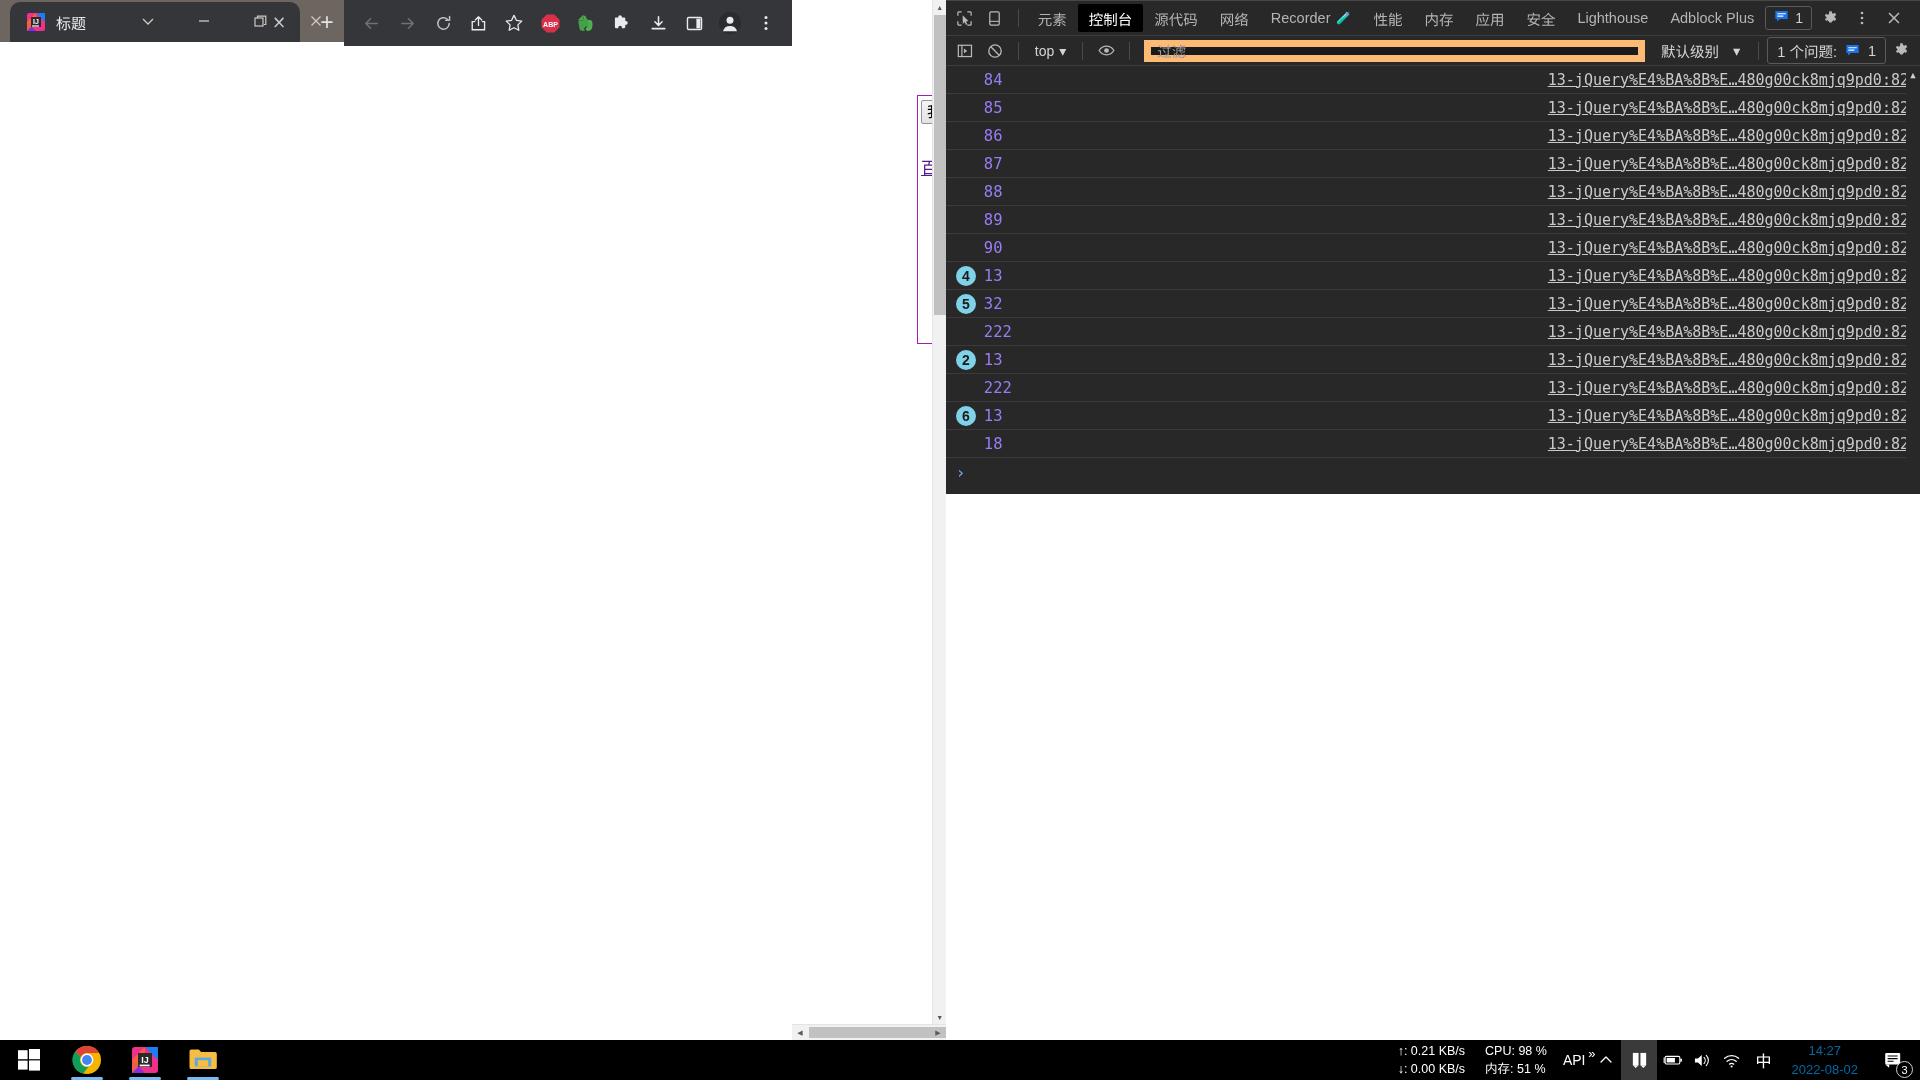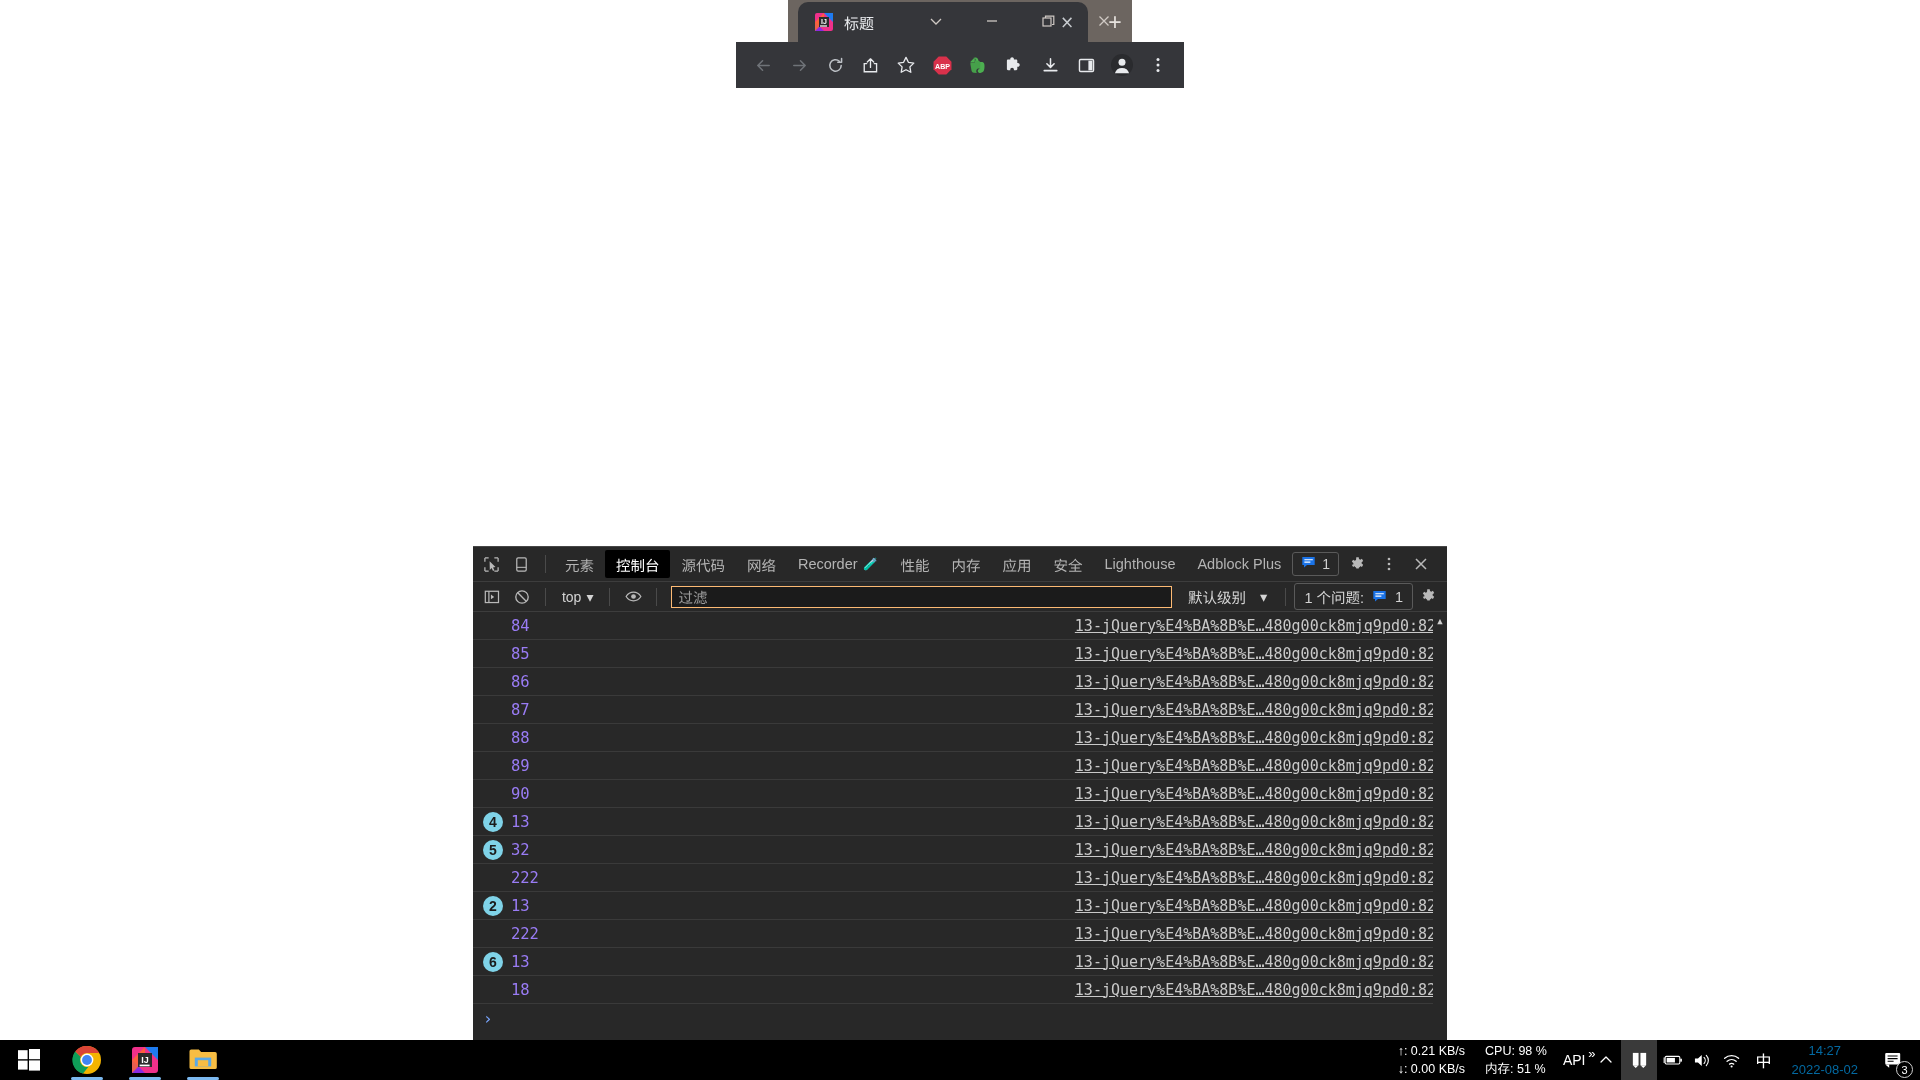--- a/index.html
+++ b/index.html
@@ -5,21 +5,21 @@
 <style>
   * { box-sizing: border-box; margin: 0; padding: 0; }
   html, body {
     width: 1920px; height: 1080px;
     overflow: hidden;
     font-family: "Liberation Sans", "DejaVu Sans", sans-serif;
     background: #ffffff;
   }
 
   
-  .browser-window { width: 1920px; height: 1040px; display: flex; flex-direction: column; align-items: center; }
+  .browser-window { width: 1920px; height: 1040px; display: flex; flex-direction: row; }
 
   .tabstrip {
     height: 42px; background: #6c6560; display: flex; align-items: flex-end;
     position: relative; flex: none;
   }
   .tab {
     height: 40px; width: 290px; background: #35363a;
     border-radius: 10px 10px 0 0; display: flex; align-items: center;
     padding: 0 10px 0 16px; gap: 10px; position: relative; margin-left: 10px;
   }
@@ -165,21 +165,21 @@
   }
   .fb-btn {
     width: 30px; height: 26px; display: flex; align-items: center; justify-content: center;
     color: #b9b9b9;
   }
   .fb-ctx {
     display: flex; align-items: center; gap: 5px; color: #d4d4d4; font-size: 14px;
     padding: 0 8px; height: 24px;
   }
   .fb-filter {
-    flex: 1; height: 22px; background: #1b1b1b; border: 1px solid #fdba74;
+    flex: 1; height: 22px; background: #1b1b1b; border: 7px solid #fdba74;
     margin: 0 6px; display: flex; align-items: center; padding: 0 6px;
     min-width: 0;
   }
   .fb-filter span { color: #9a9a9a; font-size: 14.5px; }
   .fb-level {
     display: flex; align-items: center; gap: 14px; color: #d4d4d4; font-size: 14.5px;
     padding: 0 10px; white-space: nowrap;
   }
   .fb-issues {
     display: flex; align-items: center; gap: 8px; border: 1px solid #5a5a5a;

